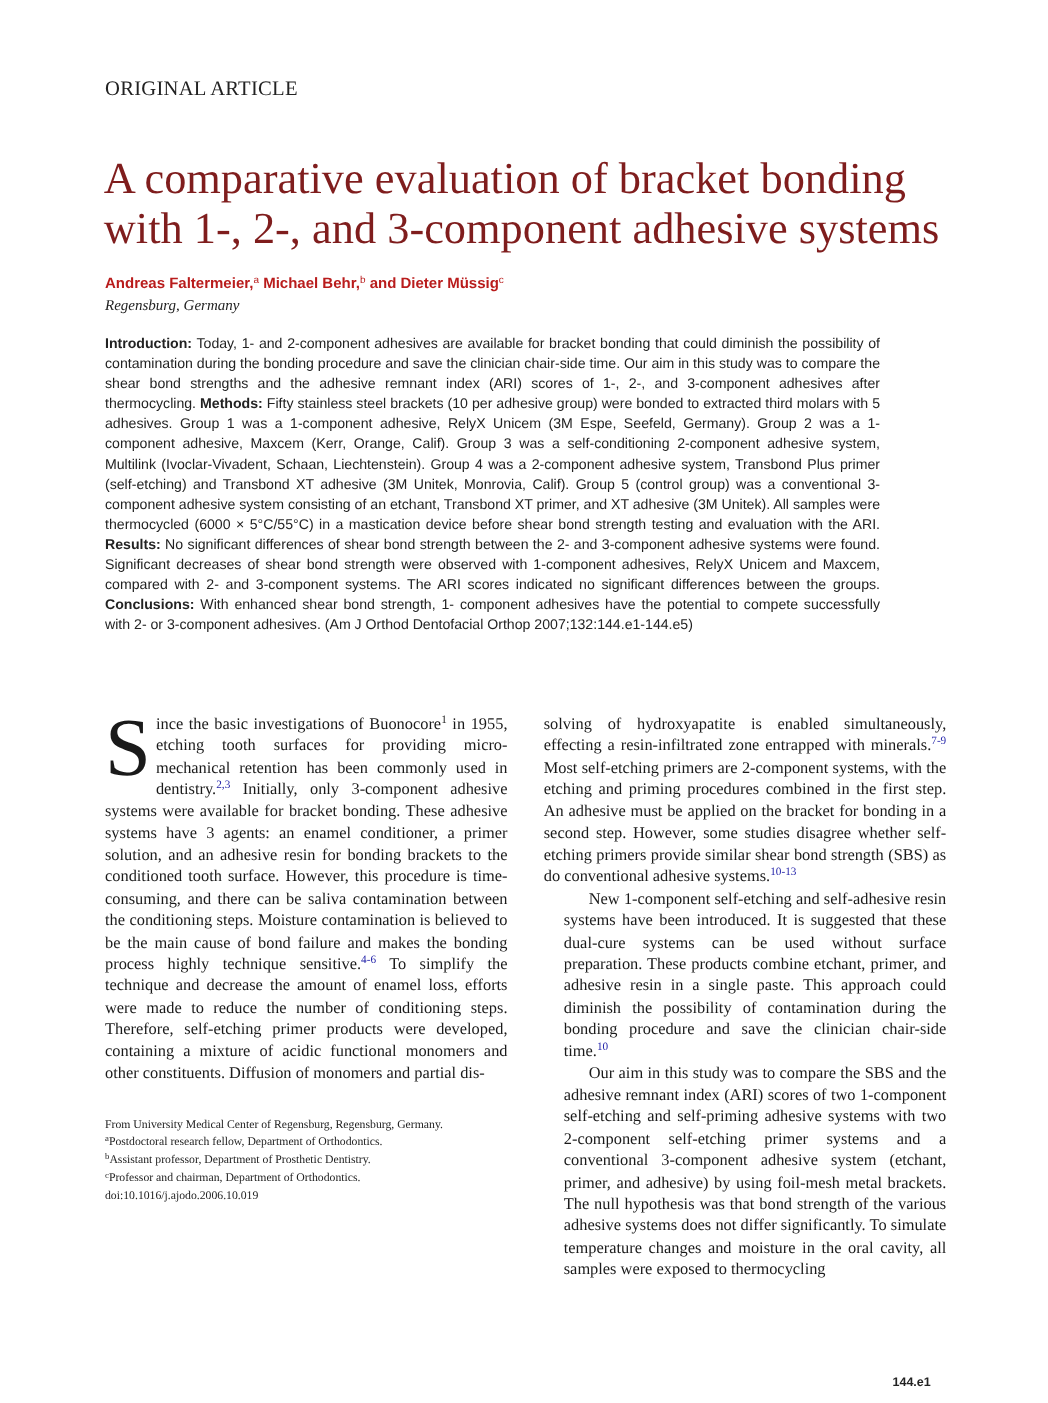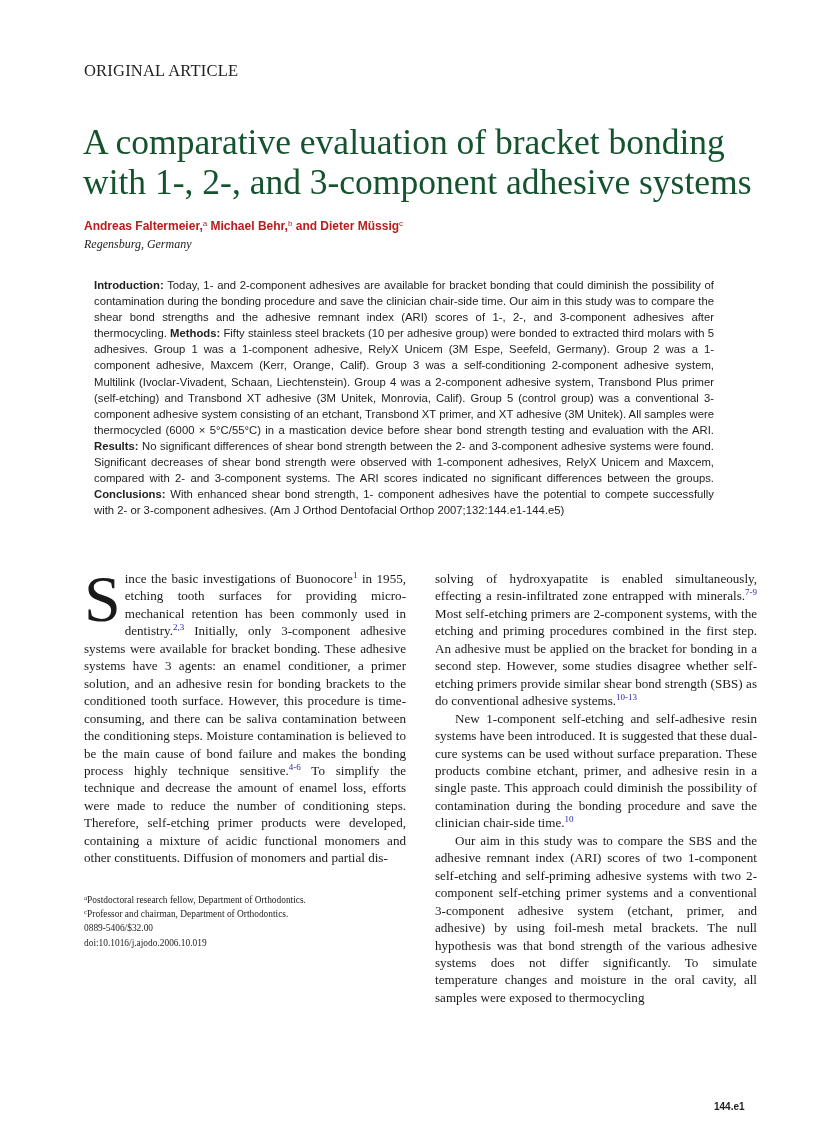--- a/index.html
+++ b/index.html
@@ -1,33 +1,33 @@
 <!DOCTYPE html>
 <html><head>
 <meta charset="utf-8">
 <style>
   html, body { margin: 0; padding: 0; background: #ffffff; }
   body { width: 838px; height: 1122px; position: relative; overflow: hidden; color: #1a1a1a; }
   .serif { font-family: "Liberation Serif", "DejaVu Serif", serif; }
   .sans { font-family: "Liberation Sans", "DejaVu Sans", sans-serif; }
 
   .section-label { position: absolute; left: 84px; top: 61px; font-size: 16.5px; letter-spacing: 0.2px; color: #222; }
-  .title { position: absolute; left: 83px; top: 122px; width: 700px; font-size: 35.5px; line-height: 40px; color: #14532d; margin: 0; font-weight: normal; }
+  .title { position: absolute; left: 83px; top: 122px; width: 700px; font-size: 35.5px; line-height: 40px; color: #7f1d1d; margin: 0; font-weight: normal; }
   .authors { position: absolute; left: 84px; top: 219px; font-size: 12px; font-weight: bold; color: #b91c1c; }
   .authors sup { font-size: 8px; font-weight: normal; vertical-align: 4px; line-height: 0; }
   .affil-place { position: absolute; left: 84px; top: 237px; font-size: 12px; font-style: italic; color: #222; }
 
-  .abstract { position: absolute; left: 84px; top: 267px; width: 620px; font-size: 11.3px; line-height: 16.1px; text-align: justify; color: #222; margin: 10px; }
+  .abstract { position: absolute; left: 84px; top: 267px; width: 620px; font-size: 11.3px; line-height: 16.1px; text-align: justify; color: #222; margin: 0; }
   .abstract b { font-weight: bold; }
 
   .col { position: absolute; top: 570px; width: 322px; font-size: 13.1px; line-height: 17.45px; text-align: justify; color: #1a1a1a; }
   .col-left { left: 84px; }
   .col-right { left: 435px; }
   .col p { margin: 0; }
-  .col p.indent { text-indent: 20px; }
+  .col p.indent { text-indent: 20px; margin-left: 16px; }
   .dropcap { float: left; font-size: 66px; line-height: 52px; margin: 3px 4px 0 0; height: 52px; font-family: "Liberation Serif", serif; color: #1a1a1a; }
   .ref { color: #1f1fa8; font-size: 9px; vertical-align: 5px; line-height: 0; }
   .ref-black { font-size: 9px; vertical-align: 5px; line-height: 0; }
 
   .footnotes { position: absolute; left: 84px; top: 893px; width: 318px; font-size: 9.4px; line-height: 14.2px; color: #222; }
   .footnotes div { text-align: justify; }
   .footnotes sup { font-size: 7px; vertical-align: 3px; line-height: 0; }
 
   .page-number { position: absolute; left: 714px; top: 1101px; font-size: 10px; font-weight: bold; color: #222; }
 </style>
@@ -51,19 +51,20 @@
   <p><span class="dropcap">S</span><span>ince the basic investigations of Buonocore</span><sup class="ref-black">1</sup><span> in 1955, etching tooth surfaces for providing micro-mechanical retention has been commonly used in dentistry.</span><sup class="ref">2,3</sup><span> Initially, only 3-component adhesive systems were available for bracket bonding. These adhesive systems have 3 agents: an enamel conditioner, a primer solution, and an adhesive resin for bonding brackets to the conditioned tooth surface. However, this procedure is time-consuming, and there can be saliva contamination between the conditioning steps. Moisture contamination is believed to be the main cause of bond failure and makes the bonding process highly technique sensitive.</span><sup class="ref">4-6</sup><span> To simplify the technique and decrease the amount of enamel loss, efforts were made to reduce the number of conditioning steps. Therefore, self-etching primer products were developed, containing a mixture of acidic functional monomers and other constituents. Diffusion of monomers and partial dis-</span></p>
 </div>
 
 <div class="col col-right serif">
   <p><span>solving of hydroxyapatite is enabled simultaneously, effecting a resin-infiltrated zone entrapped with minerals.</span><sup class="ref">7-9</sup><span> Most self-etching primers are 2-component systems, with the etching and priming procedures combined in the first step. An adhesive must be applied on the bracket for bonding in a second step. However, some studies disagree whether self-etching primers provide similar shear bond strength (SBS) as do conventional adhesive systems.</span><sup class="ref">10-13</sup></p>
   <p class="indent"><span>New 1-component self-etching and self-adhesive resin systems have been introduced. It is suggested that these dual-cure systems can be used without surface preparation. These products combine etchant, primer, and adhesive resin in a single paste. This approach could diminish the possibility of contamination during the bonding procedure and save the clinician chair-side time.</span><sup class="ref">10</sup></p>
   <p class="indent">Our aim in this study was to compare the SBS and the adhesive remnant index (ARI) scores of two 1-component self-etching and self-priming adhesive systems with two 2-component self-etching primer systems and a conventional 3-component adhesive system (etchant, primer, and adhesive) by using foil-mesh metal brackets. The null hypothesis was that bond strength of the various adhesive systems does not differ significantly. To simulate temperature changes and moisture in the oral cavity, all samples were exposed to thermocycling</p>
 </div>
 
 <div class="footnotes serif">
+  <div>From University Medical Center of Regensburg, Regensburg, Germany.</div>
   <div><sup>a</sup><span>Postdoctoral research fellow, Department of Orthodontics.</span></div>
+  <div><sup>b</sup><span>Assistant professor, Department of Prosthetic Dentistry.</span></div>
   <div><sup>c</sup><span>Professor and chairman, Department of Orthodontics.</span></div>
-  <div>0889-5406/$32.00</div>
   <div>doi:10.1016/j.ajodo.2006.10.019</div>
 </div>
 
 <div class="page-number sans">144.e1</div>
 
 </body></html>

